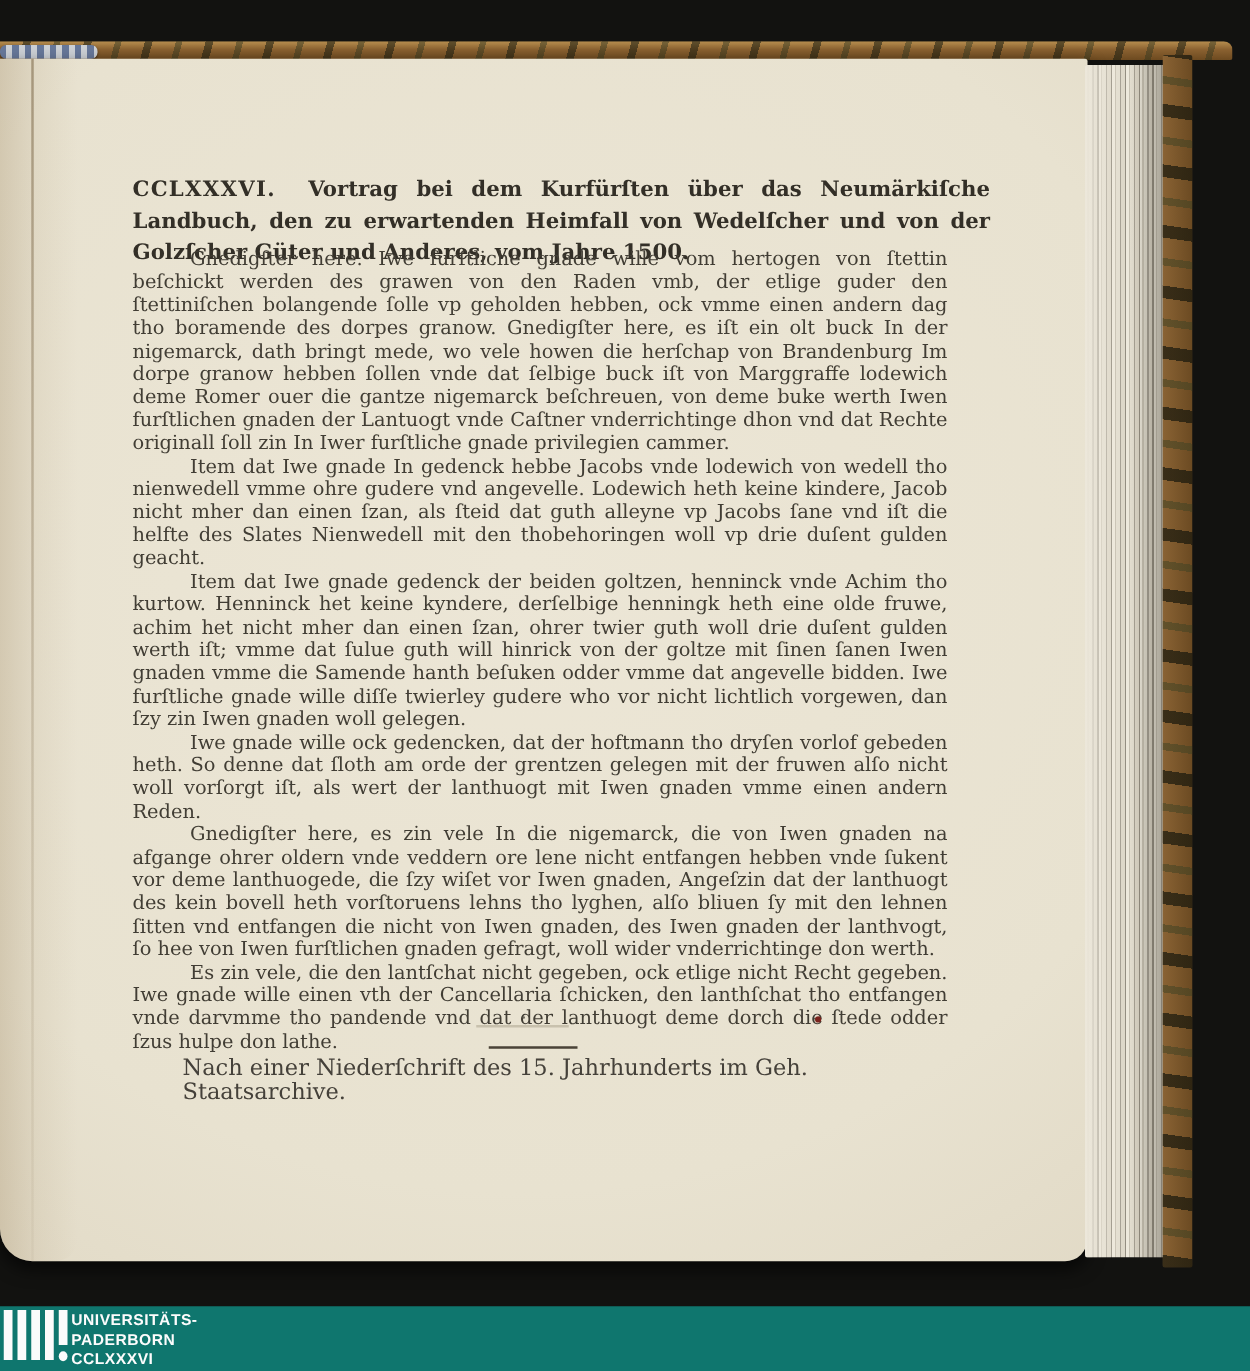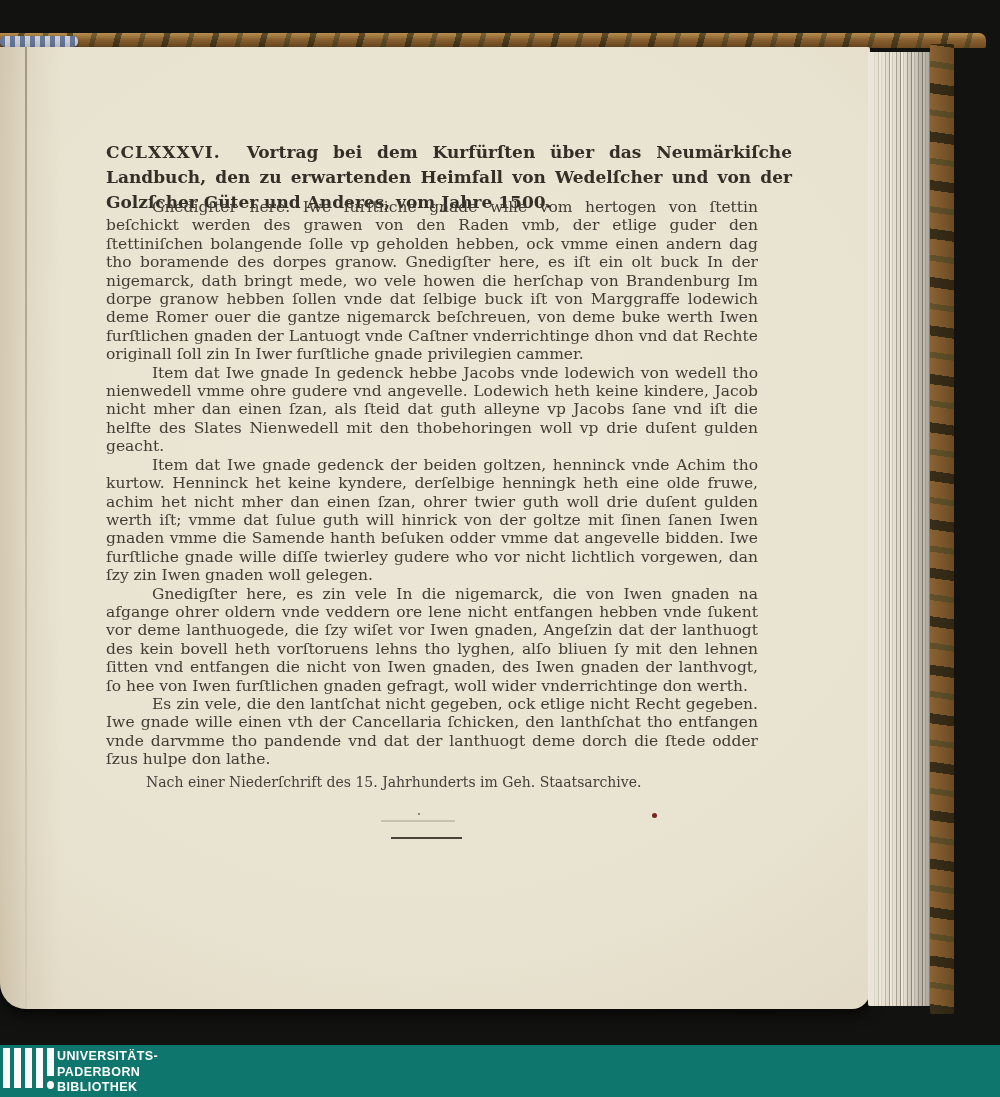--- a/index.html
+++ b/index.html
@@ -60,21 +60,21 @@
     text-align:justify;
   }
   .heading .num{margin-right:26px;letter-spacing:1px;}
   .body-text{
     position:absolute;left:106px;top:151px;width:652px;
     font-size:15.5px;line-height:18.4px;color:#413d34;text-align:justify;
   }
   .body-text p{margin:0;text-indent:46px;hyphens:none;}
   .source-note{
     margin:4px 0 0 40px !important;text-indent:0 !important;
-    font-size:14px;color:#45413a;text-align:left !important;
+    font-size:18px;color:#45413a;text-align:left !important;
   }
   .rule-ghost{
     position:absolute;left:381px;top:773px;width:74px;height:2px;
     background:rgba(140,130,105,.35);
   }
   .rule{
     position:absolute;left:391px;top:790px;width:71px;height:0;
     border-top:2px solid #4a4337;
   }
   .speck{position:absolute;border-radius:50%;}
@@ -109,20 +109,21 @@
 
 
     <div class="heading">
       <span class="num">CCLXXXVI.</span><span>Vortrag bei dem Kurfürſten über das Neumärkiſche Landbuch, den zu erwartenden Heimfall von Wedelſcher und von der Golzſcher Güter und Anderes, vom Jahre 1500.</span>
     </div>
 
     <div class="body-text">
       <p>Gnedigſter here. Iwe furſtliche gnade wille vom hertogen von ſtettin beſchickt werden des grawen von den Raden vmb, der etlige guder den ſtettiniſchen bolangende ſolle vp geholden hebben, ock vmme einen andern dag tho boramende des dorpes granow. Gnedigſter here, es iſt ein olt buck In der nigemarck, dath bringt mede, wo vele howen die herſchap von Brandenburg Im dorpe granow hebben ſollen vnde dat ſelbige buck iſt von Marggraffe lodewich deme Romer ouer die gantze nigemarck beſchreuen, von deme buke werth Iwen furſtlichen gnaden der Lantuogt vnde Caſtner vnderrichtinge dhon vnd dat Rechte originall ſoll zin In Iwer furſtliche gnade privilegien cammer.</p>
       <p>Item dat Iwe gnade In gedenck hebbe Jacobs vnde lodewich von wedell tho nienwedell vmme ohre gudere vnd angevelle. Lodewich heth keine kindere, Jacob nicht mher dan einen ſzan, als ſteid dat guth alleyne vp Jacobs ſane vnd iſt die helfte des Slates Nienwedell mit den thobehoringen woll vp drie duſent gulden geacht.</p>
       <p>Item dat Iwe gnade gedenck der beiden goltzen, henninck vnde Achim tho kurtow. Henninck het keine kyndere, derſelbige henningk heth eine olde fruwe, achim het nicht mher dan einen ſzan, ohrer twier guth woll drie duſent gulden werth iſt; vmme dat ſulue guth will hinrick von der goltze mit ſinen ſanen Iwen gnaden vmme die Samende hanth beſuken odder vmme dat angevelle bidden. Iwe furſtliche gnade wille diſſe twierley gudere who vor nicht lichtlich vorgewen, dan ſzy zin Iwen gnaden woll gelegen.</p>
+      <p>Iwe gnade wille ock gedencken, dat der hoftmann tho dryſen vorlof gebeden heth. So denne dat ſloth am orde der grentzen gelegen mit der fruwen alſo nicht woll vorſorgt iſt, als wert der lanthuogt mit Iwen gnaden vmme einen andern Reden.</p>
       <p>Gnedigſter here, es zin vele In die nigemarck, die von Iwen gnaden na afgange ohrer oldern vnde veddern ore lene nicht entfangen hebben vnde ſukent vor deme lanthuogede, die ſzy wiſet vor Iwen gnaden, Angeſzin dat der lanthuogt des kein bovell heth vorſtoruens lehns tho lyghen, alſo bliuen ſy mit den lehnen ſitten vnd entfangen die nicht von Iwen gnaden, des Iwen gnaden der lanthvogt, ſo hee von Iwen furſtlichen gnaden gefragt, woll wider vnderrichtinge don werth.</p>
       <p>Es zin vele, die den lantſchat nicht gegeben, ock etlige nicht Recht gegeben. Iwe gnade wille einen vth der Cancellaria ſchicken, den lanthſchat tho entfangen vnde darvmme tho pandende vnd dat der lanthuogt deme dorch die ſtede odder ſzus hulpe don lathe.</p>
       <p class="source-note">Nach einer Niederſchrift des 15. Jahrhunderts im Geh. Staatsarchive.</p>
     </div>
 
     <div class="rule-ghost"></div>
     <div class="rule"></div>
     <div class="speck speck-red"></div>
     <div class="speck speck-dark"></div>
   </div>
@@ -134,17 +135,17 @@
     <div class="logo-mark">
       <span class="bar"></span>
       <span class="bar"></span>
       <span class="bar"></span>
       <span class="bar"></span>
       <span class="bar excl"></span>
     </div>
     <div class="logo-text">
       <div>UNIVERSITÄTS-</div>
       <div>PADERBORN</div>
-      <div>BIBLIOTHEK</div>
+      <div>CCLXXXVI</div>
     </div>
   </div>
 
 </div>
 
 </body></html>

